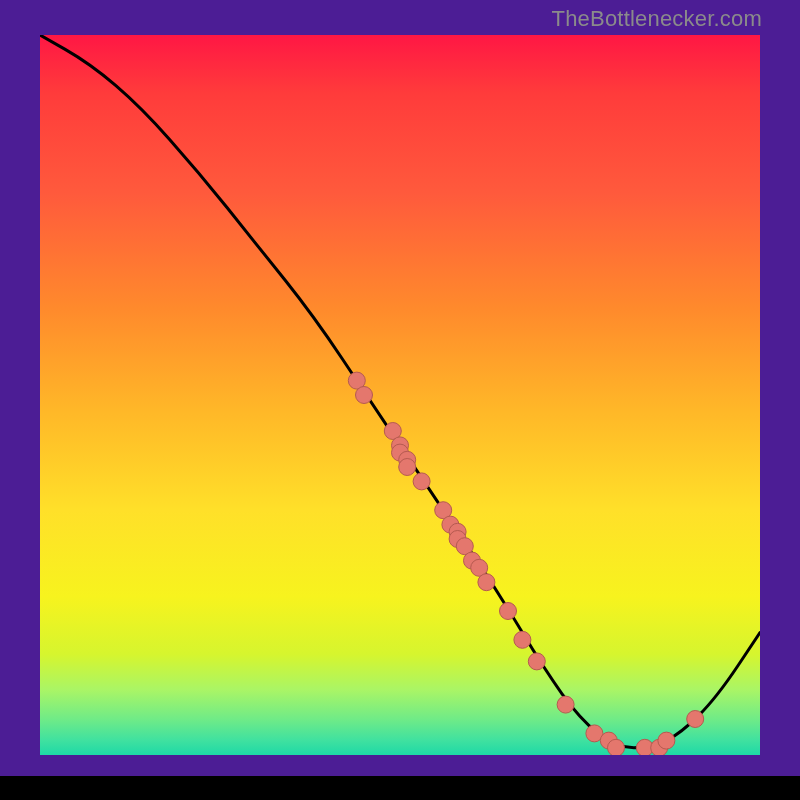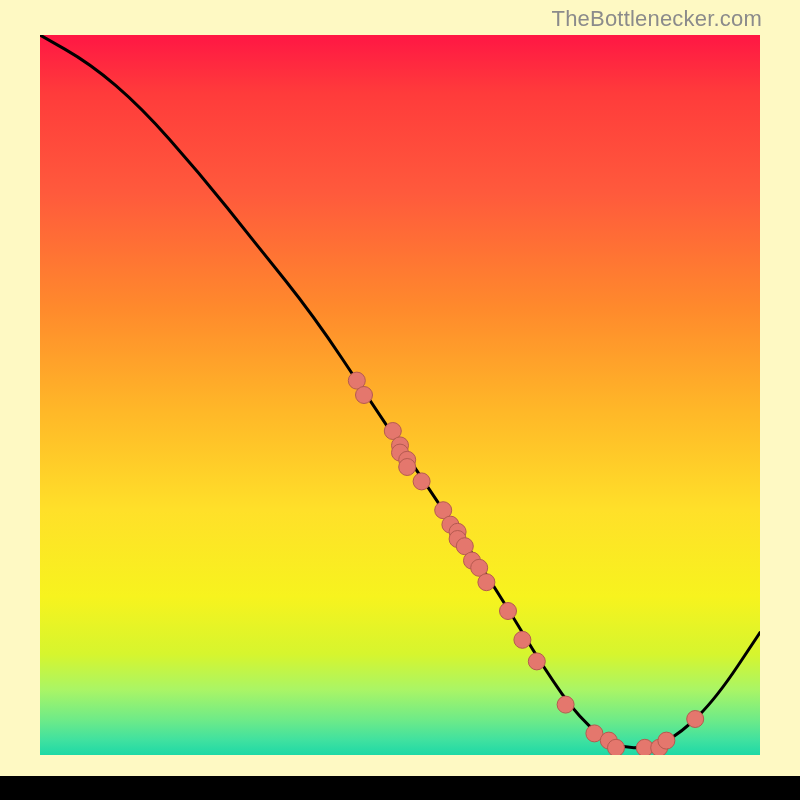--- a/index.html
+++ b/index.html
@@ -8,21 +8,21 @@
     width: 800px;
     height: 800px;
     background: #000;
     overflow: hidden;
     font-family: Arial, Helvetica, sans-serif;
   }
   .wrap {
     position: relative;
     width: 800px;
     height: 776px;
-    background: #fef9c3;
+    background: #4c1d95;
   }
   .plot-area {
     position: absolute;
     left: 40px;
     top: 35px;
     width: 720px;
     height: 720px;
     
     background: linear-gradient(
       to bottom,

